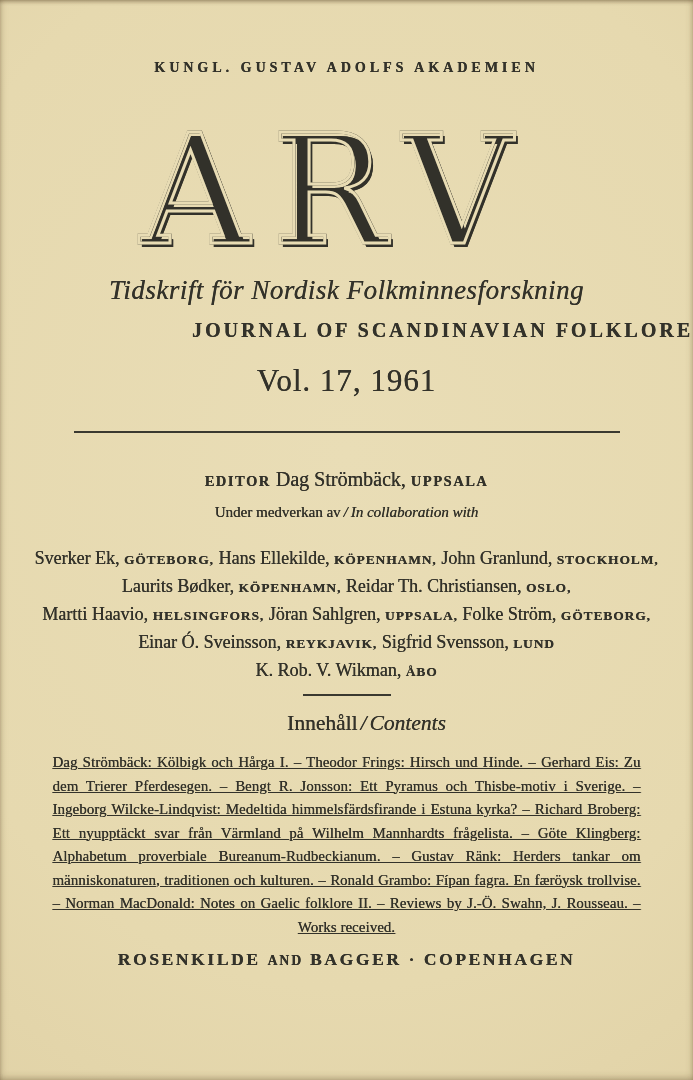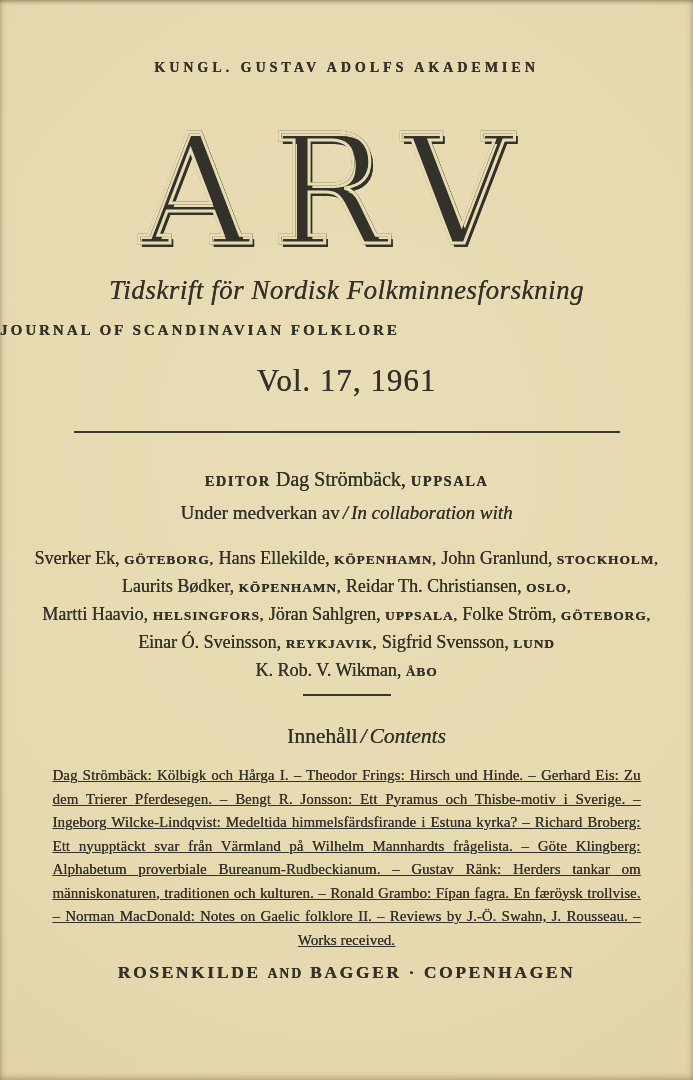--- a/index.html
+++ b/index.html
@@ -52,25 +52,25 @@
   .sub-sv {
     margin-top: 14px;
     font-style: italic;
     font-size: 27px;
     line-height: 34px;
     text-align: center;
     letter-spacing: 0.5px;
   }
   .sub-en {
     margin-top: 13px;
-    font-size: 15px;
+    font-size: 20px;
     font-weight: 700;
     letter-spacing: 3px;
     line-height: 20px;
-    text-align: left;
+    text-align: right;
   }
   .vol {
     margin-top: 22px;
     font-size: 31px;
     line-height: 38px;
     text-align: center;
     letter-spacing: 1px;
   }
   hr { border: none; }
   .rule-long {
@@ -85,21 +85,21 @@
     text-align: center;
   }
   .sc {
     font-size: 0.72em;
     font-weight: 700;
     letter-spacing: 1.6px;
     text-align: right;
   }
   .under {
     margin-top: 6px;
-    font-size: 19px;
+    font-size: 15px;
     line-height: 25px;
     text-align: center;
   }
   .it { font-style: italic; }
   .slash {
     font-style: italic;
     padding: 0 3px;
   }
   .collab {
     margin-top: 20px;
@@ -111,21 +111,21 @@
     font-size: 0.74em;
     font-weight: 700;
     letter-spacing: 1px;
   }
   .rule-short {
     margin: 9px auto 0 auto;
     width: 88px;
     border-top: 2px solid #3a3930;
   }
   .ctitle {
-    margin-top: 26px;
+    margin-top: 13px;
     font-size: 21.5px;
     line-height: 28px;
     text-align: center;
     padding-left: 40px;
   }
   .cbody {
     margin: 14px auto 0 auto;
     width: 588px;
     font-size: 14.8px;
     line-height: 23.5px;

